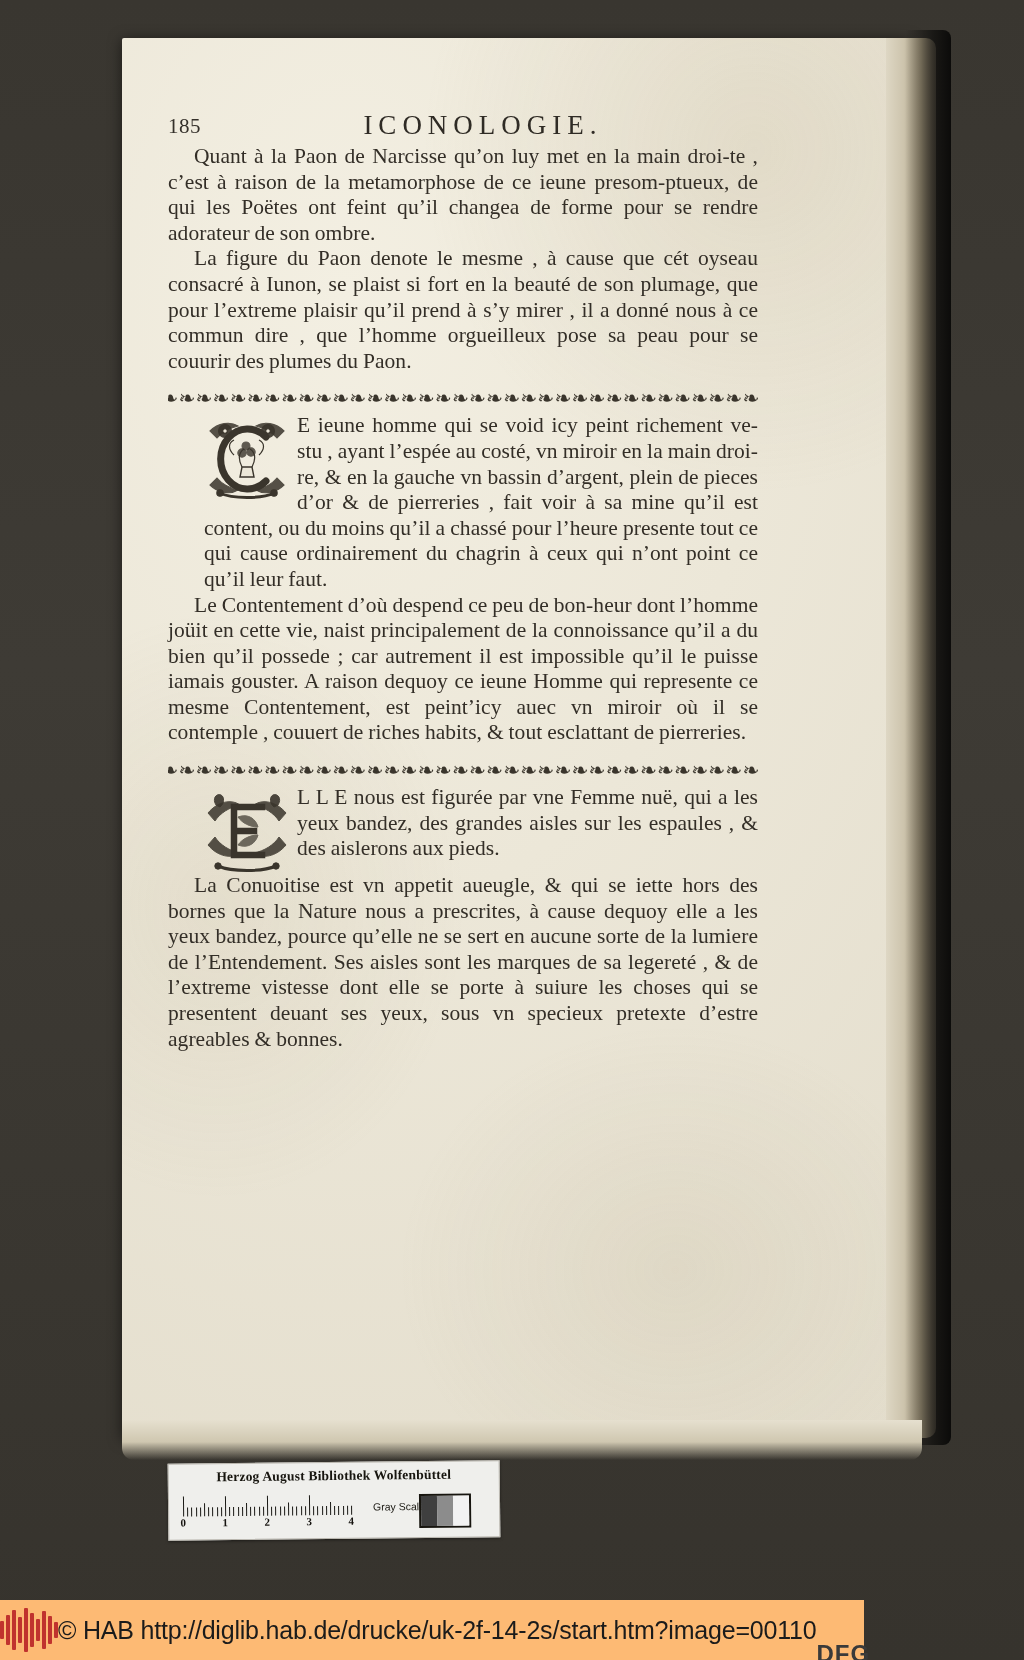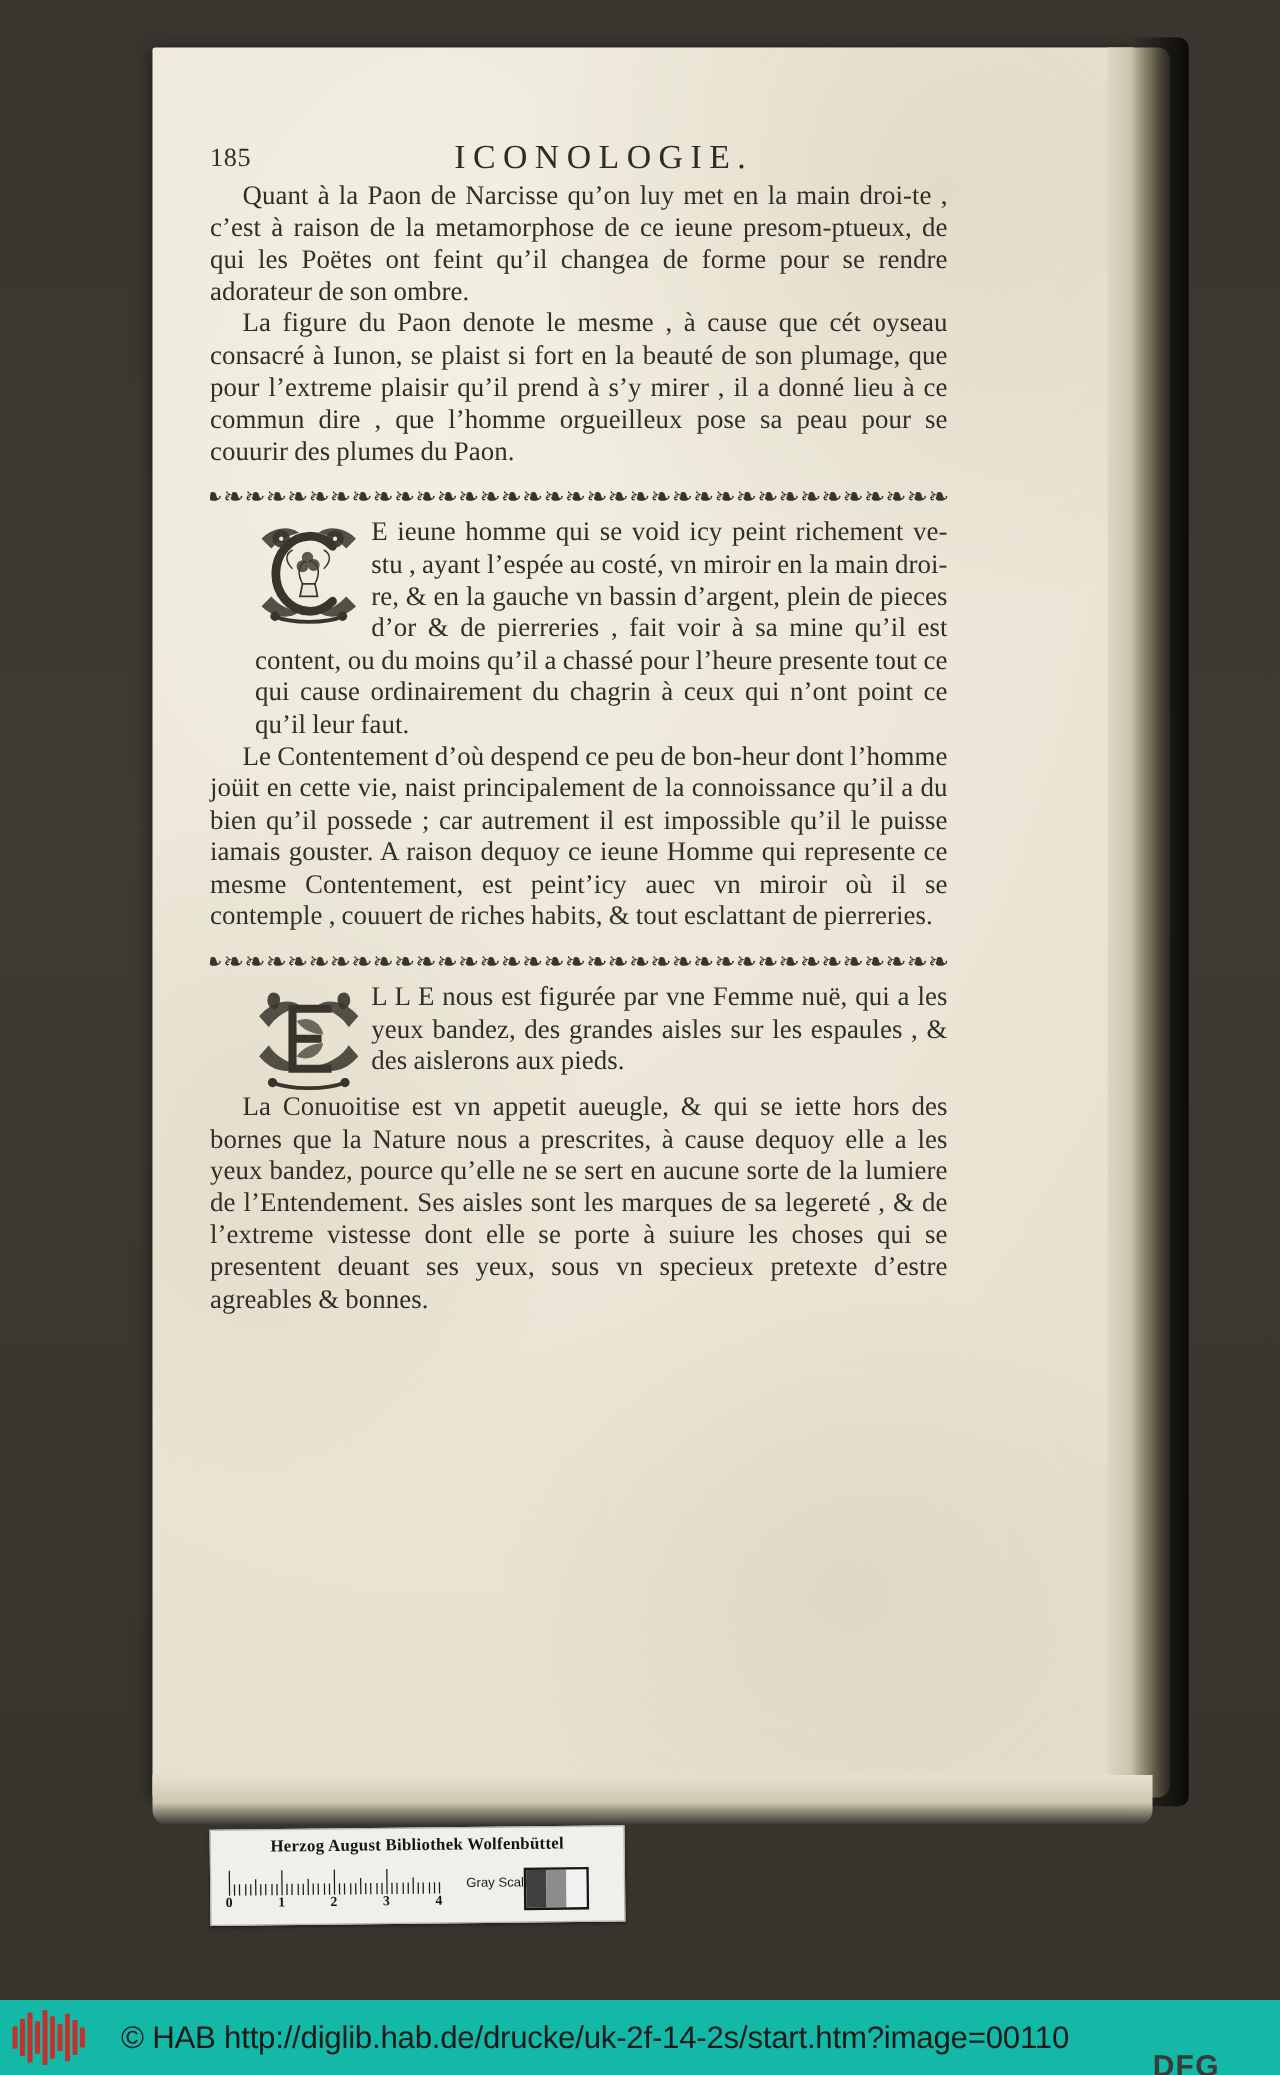--- a/index.html
+++ b/index.html
@@ -105,22 +105,22 @@
   .ruler .nums{position:relative;height:14px;font-size:11px;color:#15130f;
     font-family:"Liberation Serif",serif;font-weight:bold;}
   .ruler .nums b{position:absolute;top:0;transform:translateX(-50%);font-weight:bold;}
   .gs-label{position:absolute;left:204px;top:38px;font-size:10.5px;color:#1a1812;
     font-family:"Liberation Sans",sans-serif;}
   .gs-patch{position:absolute;left:250px;top:32px;width:48px;height:30px;
     border:2px solid #17150f;display:flex;}
   .gs-patch i{flex:1;display:block;}
   
   .footer{
-    position:absolute;left:0;bottom:0;width:1024px;height:60px;
-    background:#14b8a6;display:flex;align-items:center;
+    position:absolute;left:0;bottom:0;width:864px;height:60px;
+    background:#fdba74;display:flex;align-items:center;
   }
   .footer-bars{width:78px;height:60px;display:flex;align-items:center;
     justify-content:center;gap:2px;}
   .footer-bars i{display:block;width:4px;background:#c0332e;border-radius:1px;}
   .footer-url{
     flex:1;text-align:center;font-family:"Liberation Sans",sans-serif;
     font-size:25px;color:#1b1b1b;letter-spacing:-.2px;white-space:nowrap;
   }
   .dfg{width:150px;text-align:center;font-family:"Liberation Sans",sans-serif;
     font-weight:bold;font-size:24px;color:#3a3a3a;letter-spacing:1px;margin-top:48px;}
@@ -136,21 +136,21 @@
 <div class="page-bottom-edge"></div>
 
 <div class="textblock">
 
   <div class="folio-line">
     <div class="folio">185</div>
     <div class="running-title">ICONOLOGIE.</div>
   </div>
 
   <p class="body indent">Quant à la Paon de Narcisse qu’on luy met en la main droi-te , c’est à raison de la metamorphose de ce ieune presom-ptueux, de qui les Poëtes ont feint qu’il changea de forme pour se rendre adorateur de son ombre.</p>
-  <p class="body indent">La figure du Paon denote le mesme , à cause que cét oyseau consacré à Iunon, se plaist si fort en la beauté de son plumage, que pour l’extreme plaisir qu’il prend à s’y mirer , il a donné lieu à ce commun dire , que l’homme orgueilleux pose sa peau pour se couurir des plumes du Paon.</p>
+  <p class="body indent">La figure du Paon denote le mesme , à cause que cét oyseau consacré à Iunon, se plaist si fort en la beauté de son plumage, que pour l’extreme plaisir qu’il prend à s’y mirer , il a donné nous à ce commun dire , que l’homme orgueilleux pose sa peau pour se couurir des plumes du Paon.</p>
 
   <div class="fleuron-rule">
     <span>❧❧❧❧❧❧❧❧❧❧❧❧❧❧❧❧❧❧❧❧❧❧❧❧❧❧❧❧❧❧❧❧❧❧❧❧❧❧❧❧</span>
   </div>
 
 
   <div class="dc-para">
     <div class="dropcap">
       <svg viewBox="0 0 86 86" xmlns="http://www.w3.org/2000/svg">
         <rect x="0" y="0" width="86" height="86" fill="none"></rect>

